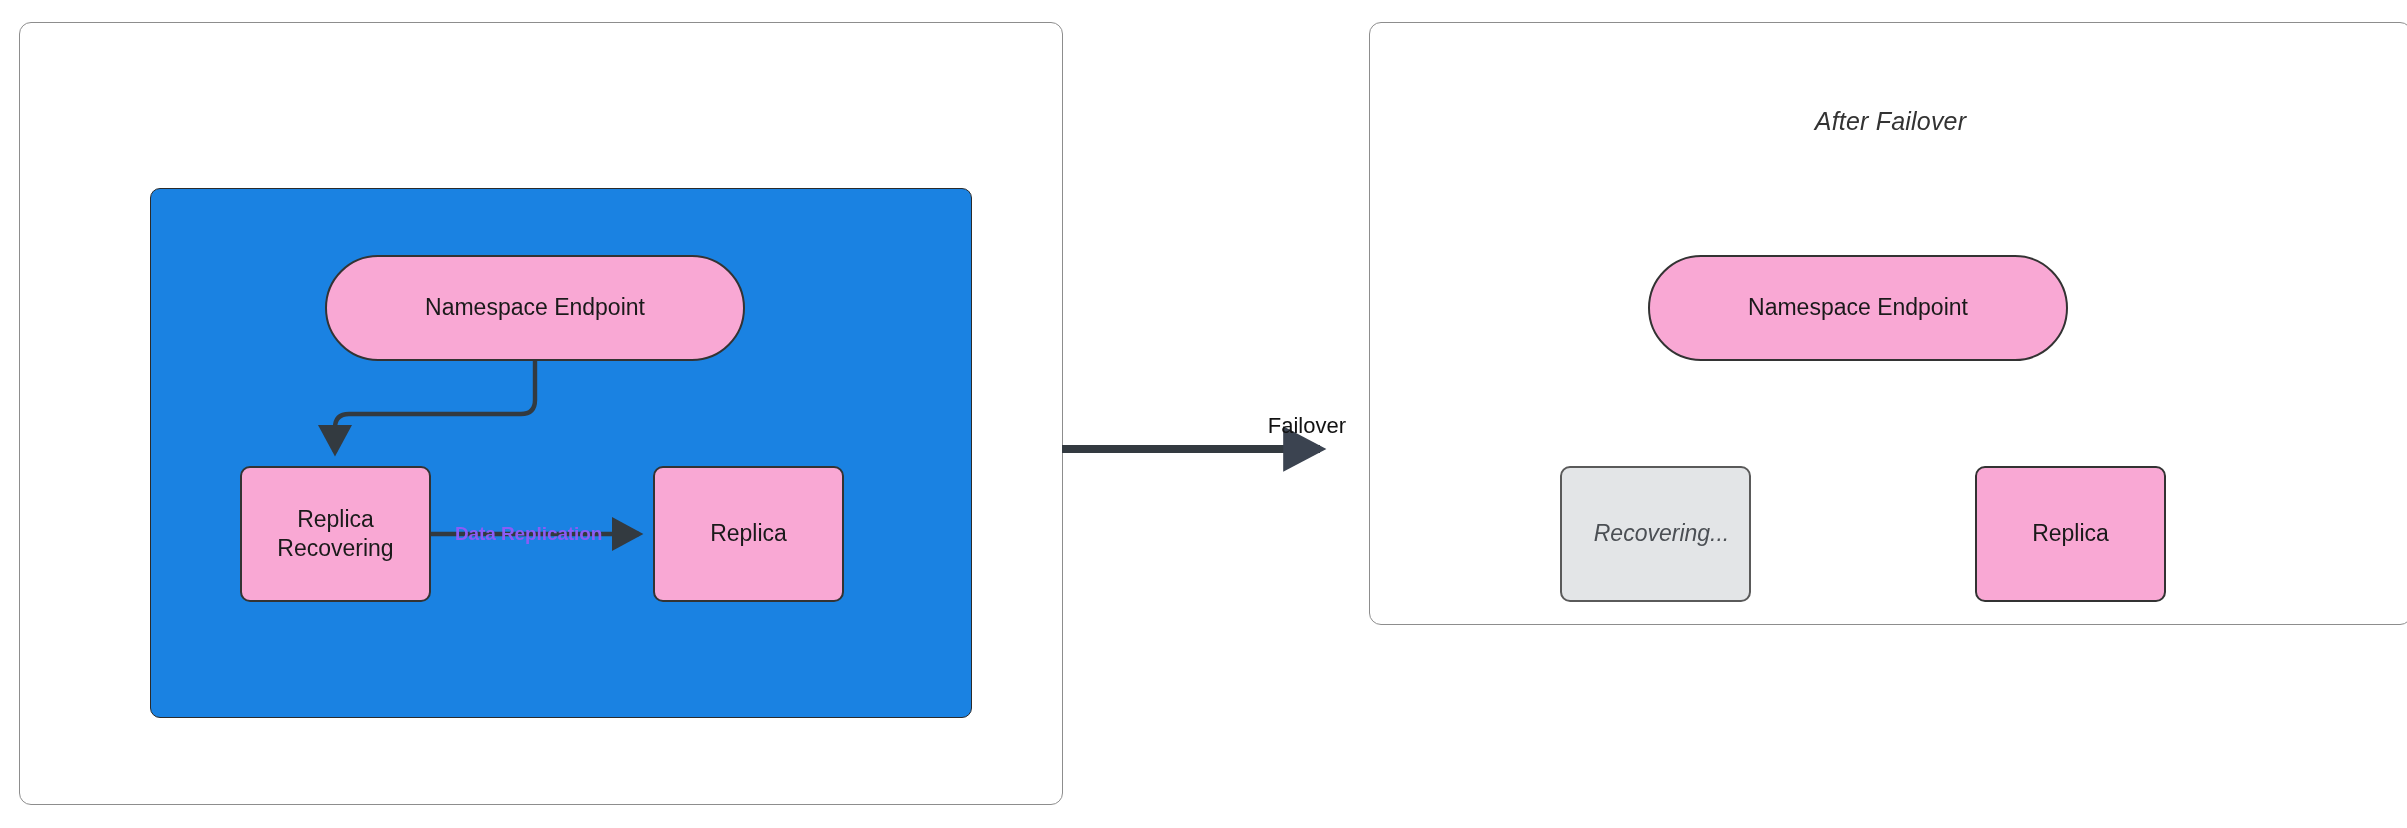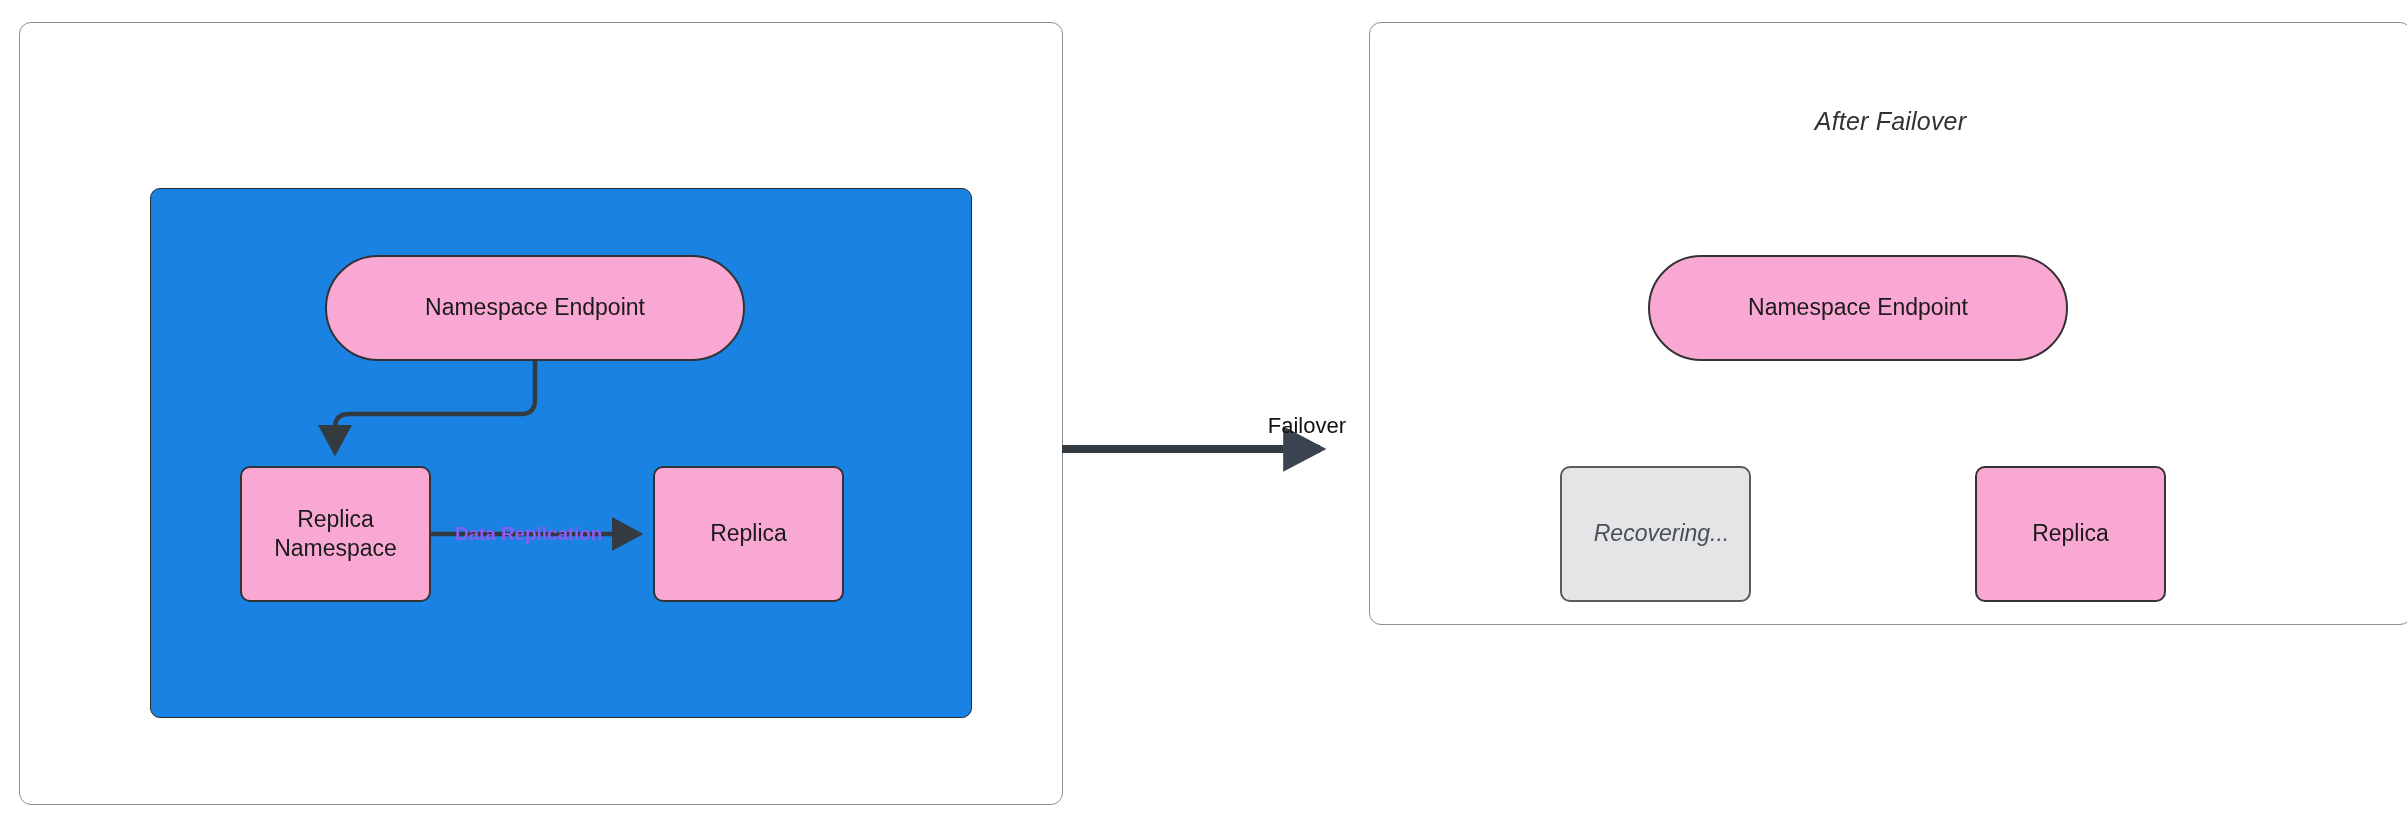--- a/index.html
+++ b/index.html
@@ -151,21 +151,21 @@
   <path class="edge-path" d="M1858,361 L1858,400 Q1858,414 1872,414 L2056,414 Q2070,414 2070,428 L2070,452" marker-end="url(#arrowhead-right)"></path>
 </svg>
 
 <div class="node pill" id="node-endpoint-left">
   <span>Namespace Endpoint</span>
 </div>
 
 <div class="node rect" id="node-primary">
   <span>
     <span>Replica</span><br>
-    <span>Namespace</span>
+    <span>Recovering</span>
   </span>
 </div>
 
 <div class="node rect" id="node-replica-left">
   <span>Replica</span>
 </div>
 
 <div class="edge-label" id="label-data-replication">Data Replication</div>
 
 <div id="label-failover">Failover</div>

